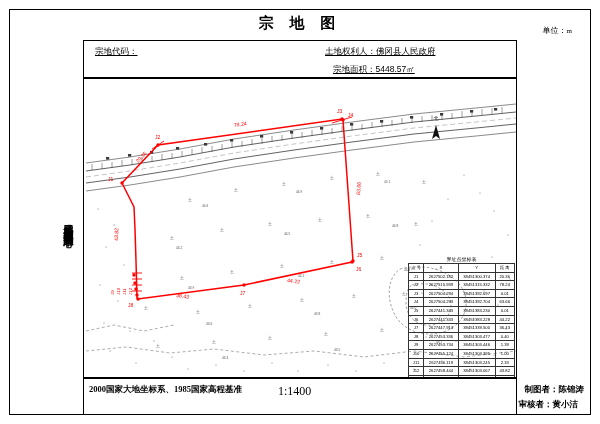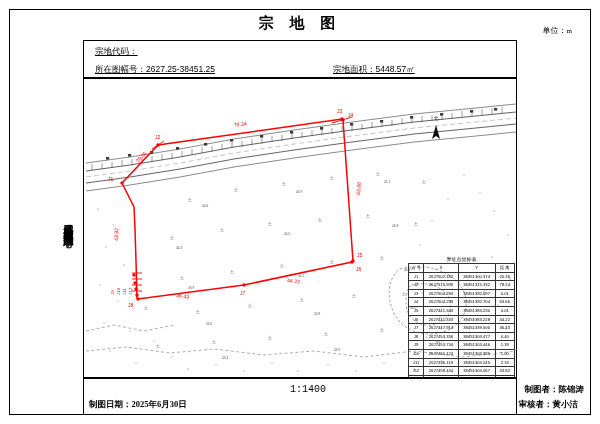--- a/index.html
+++ b/index.html
@@ -52,22 +52,22 @@
   .c-x{width:31px;}
   .c-y{width:33px;}
   .c-d{width:17px;}
 
   
   .foot-frame{position:absolute;left:83px;top:378px;width:434px;height:37px;
               border:1px solid #000;box-sizing:border-box;}
   .f-cell{position:absolute;font-size:8.5px;white-space:nowrap;font-weight:bold;}
   .f-datum{left:89px;top:384px;}
   .f-date{left:89px;top:399px;}
-  .f-scale{left:290px;top:384px;font-weight:normal;
-           font-family:Liberation Mono, monospace;font-size:10px;}
+  .f-scale{left:278px;top:384px;font-weight:normal;
+           font-family:Liberation Serif, serif;font-size:12px;}
   .f-author{right:16px;top:384px;}
   .f-review{right:22px;top:399px;}
 
   
   .mtxt{font-family:"Liberation Sans",sans-serif;}
 </style>
 </head>
 <body>
 
 <div id="sheet">
@@ -76,22 +76,22 @@
 
   <div class="title">宗 地 图</div>
   <div class="unit">
     <span>单位：</span><span class="u">m</span>
   </div>
 
   <div class="hdr-frame"></div>
   <div class="hdr-cell h-code">
     <span>宗地代码：</span><span></span>
   </div>
-  <div class="hdr-cell h-sheet">
-    <span>所在图幅号：</span><span class="mtxt">2627.25-38451.25</span>
+  <div class="hdr-cell h-owner">
+    <span>土地权利人：</span><span>佛冈县人民政府</span>
   </div>
   <div class="hdr-cell h-area">
     <span>宗地面积：</span><span class="mtxt">5448.57</span><span>㎡</span>
   </div>
 
   <div class="org-vert">佛冈县自然资源调查设计测绘中心</div>
 
   <div class="map-frame">
     <svg class="map-svg" width="434" height="300" viewBox="0 0 434 300">
 
@@ -445,23 +445,21 @@
               <td class="c-y">38451300.374</td>
               <td class="c-d"></td>
             </tr>
           </tbody>
 
       </table>
     </div>
   </div>
 
   <div class="foot-frame"></div>
-  <div class="f-cell f-date">
-    <span>制图日期：</span><span>2025年6月30日</span>
-  </div>
+  <div class="f-cell f-datum">2000国家大地坐标系、1985国家高程基准</div>
   <div class="f-cell f-scale">1:1400</div>
   <div class="f-cell f-author">
     <span>制图者：</span><span>陈锦涛</span>
   </div>
   <div class="f-cell f-review">
     <span>审核者：</span><span>黄小洁</span>
   </div>
 
 </div>
 

